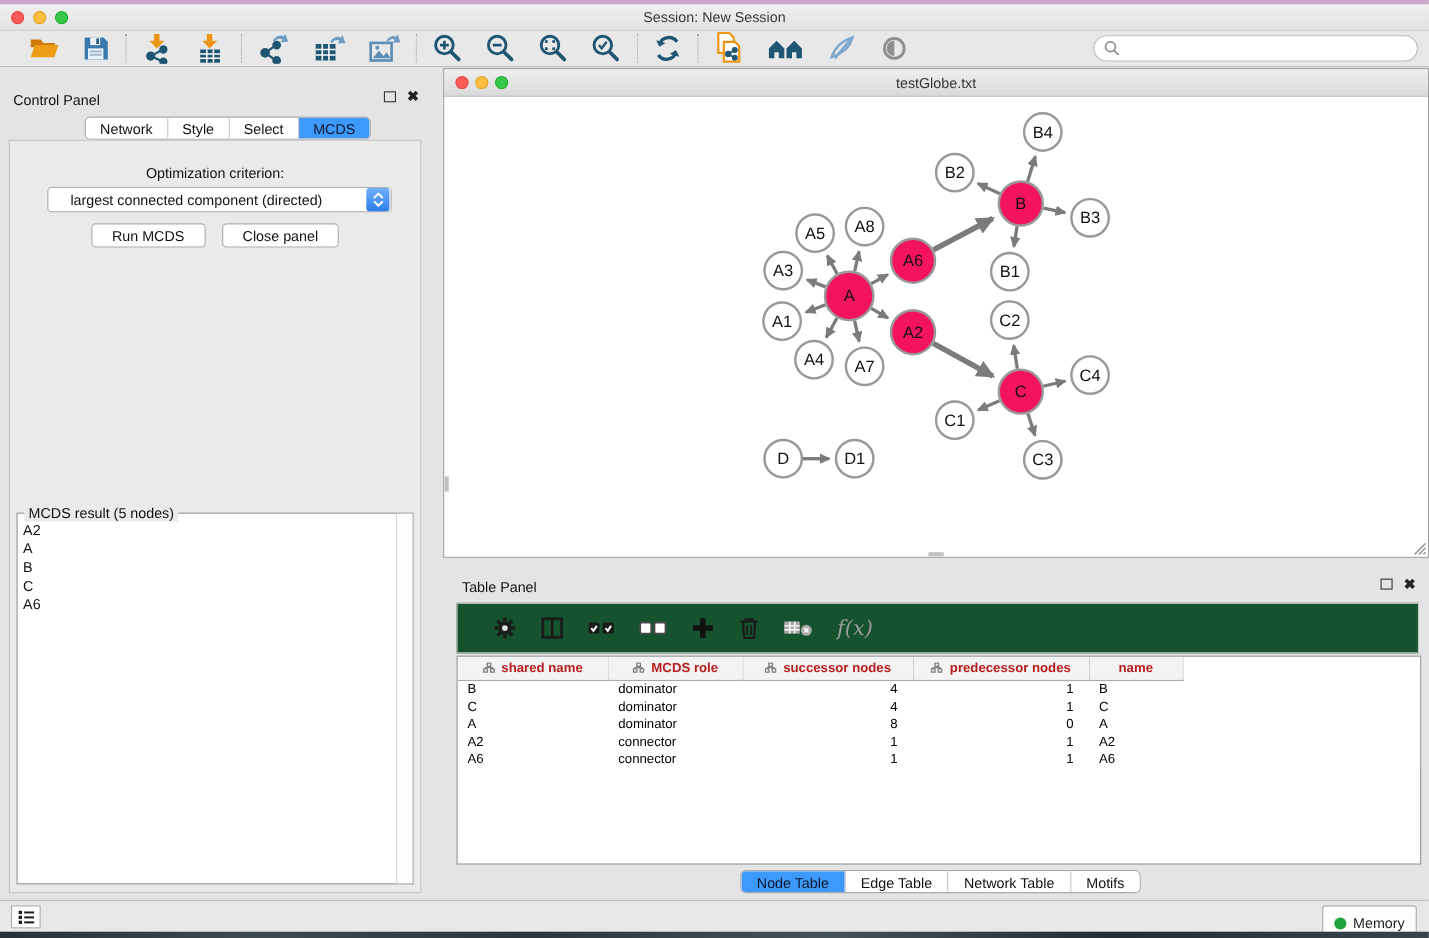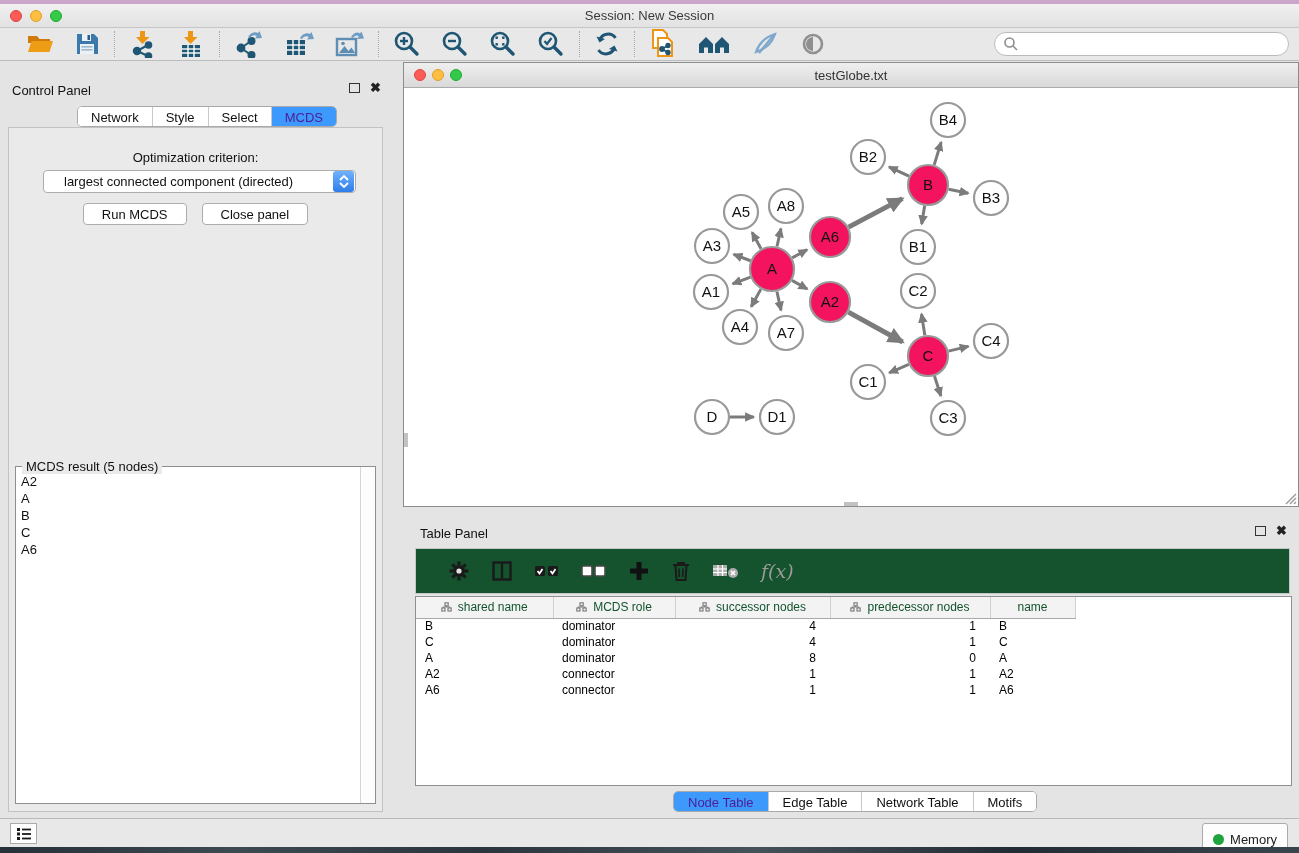--- a/index.html
+++ b/index.html
@@ -29,21 +29,21 @@
   #control-panel { position:absolute; left:0; top:12px; width:391px; height:757px; }
   #cp-header { position:absolute; left:12px; top:10px; font-size:13px; color:#111; }
   .panel-btns { position:absolute; top:10px; display:flex; gap:10px; align-items:center; }
   #cp-btns { right:10px; }
   .float-glyph { width:11px; height:10px; border:1.6px solid #333; display:inline-block; }
   .close-glyph { font-size:13px; font-weight:bold; color:#222; line-height:10px; }
   .tabstrip { position:absolute; display:flex; border:1px solid #A9A9A9; border-radius:5px; overflow:hidden; background:#fff; height:21px; }
   #cp-tabs { left:77px; top:33px; }
   .tabstrip .tab { padding:2px 13px; font-size:13px; color:#111; background:#fff; border-left:1px solid #C9C9C9; line-height:17px; cursor:pointer; }
   .tabstrip .tab:first-child { border-left:none; }
-  .tabstrip .tab.active { background:#3D99FC; color:#4c1d95; }
+  .tabstrip .tab.active { background:#3D99FC; color:#0f172a; }
   #cp-content { position:absolute; left:8px; top:54px; width:375px; height:685px; border:1px solid #C2C2C2; background:#EAEAEA; }
   #opt-label { position:absolute; left:0; width:100%; top:22px; text-align:center; font-size:13px; color:#111; }
   #criterion { position:absolute; left:34px; top:42px; width:313px; height:23px; background:#fff; border:1px solid #ADADAD; border-radius:4px; display:flex; align-items:center; cursor:pointer; }
   #criterion .val { flex:1; padding-left:20px; font-size:13px; color:#111; white-space:nowrap; }
   #criterion .stepper { width:21px; height:21px; border-radius:3px; margin-right:1px; background:linear-gradient(#6FB1FD,#2E7DE8); display:flex; flex-direction:column; align-items:center; justify-content:center; gap:1px; }
   #cp-buttons { position:absolute; left:0; width:100%; top:75px; display:flex; justify-content:center; gap:15px; }
   .push-btn { background:#fff; border:1px solid #ADADAD; border-radius:4px; height:22px; padding:0 18px; font-size:13px; color:#111; font-family:"Liberation Sans",sans-serif; cursor:pointer; }
   #mcds-result { position:absolute; left:6px; top:338px; width:361px; height:338px; border:1px solid #8F8F8F; background:#fff; }
   #mcds-legend { position:absolute; left:6px; top:-8px; background:#EAEAEA; padding:0 4px; font-size:13px; color:#111; }
   #mcds-list { position:absolute; left:1px; top:6px; bottom:1px; right:16px; overflow:hidden; }
@@ -61,21 +61,21 @@
 
   
   #table-panel { position:absolute; left:403px; top:457px; width:896px; height:300px; background:#E4E4E4; }
   #tp-header { position:absolute; left:17px; top:8px; font-size:13px; color:#111; }
   #tp-btns { right:12px; top:8px; }
   #tp-toolbar { position:absolute; left:12px; top:30px; width:875px; height:46px; background:#14532d; border:1px solid #C6C6C6; display:flex; align-items:center; gap:21px; padding-left:32px; }
   #tp-toolbar .tb-icon { cursor:pointer; }
   .fx { font-family:"DejaVu Serif", serif; font-style:italic; font-size:19px; color:#9C9C9C; }
   #node-table-wrap { position:absolute; left:12px; top:78px; width:877px; height:190px; background:#fff; border:1px solid #8F8F8F; overflow:hidden; }
   table.node-table { border-collapse:collapse; table-layout:fixed; width:877px; font-size:12px; }
-  table.node-table th { background:#F3F3F3; border-right:1px solid #CFCFCF; border-bottom:1px solid #A9A9A9; font-weight:normal; height:21px; text-align:center; color:#14532d; position:relative; cursor:pointer; }
+  table.node-table th { background:#F3F3F3; border-right:1px solid #CFCFCF; border-bottom:1px solid #A9A9A9; font-weight:bold; height:21px; text-align:center; color:#b91c1c; position:relative; cursor:pointer; }
   table.node-table th .hdr-inner { display:flex; align-items:center; justify-content:center; gap:6px; }
   table.node-table th.fill, table.node-table td.fill { background:#fff; border:none; }
   table.node-table td { height:16px; padding:0 0 0 9px; color:#000; white-space:nowrap; }
   table.node-table td.num { text-align:right; padding-right:14px; }
   #tp-tabs { left:270px; top:273px; }
   #tp-tabs .tab { padding:2px 14px; }
 
   
   #statusbar { position:absolute; left:0; top:818px; width:1299px; height:29px; background:#E8E8E8; border-top:1px solid #B9B9B9; }
   #list-btn { position:absolute; left:10px; top:4px; width:27px; height:21px; background:#FDFDFD; border:1px solid #ABABAB; display:flex; align-items:center; justify-content:center; cursor:pointer; }

